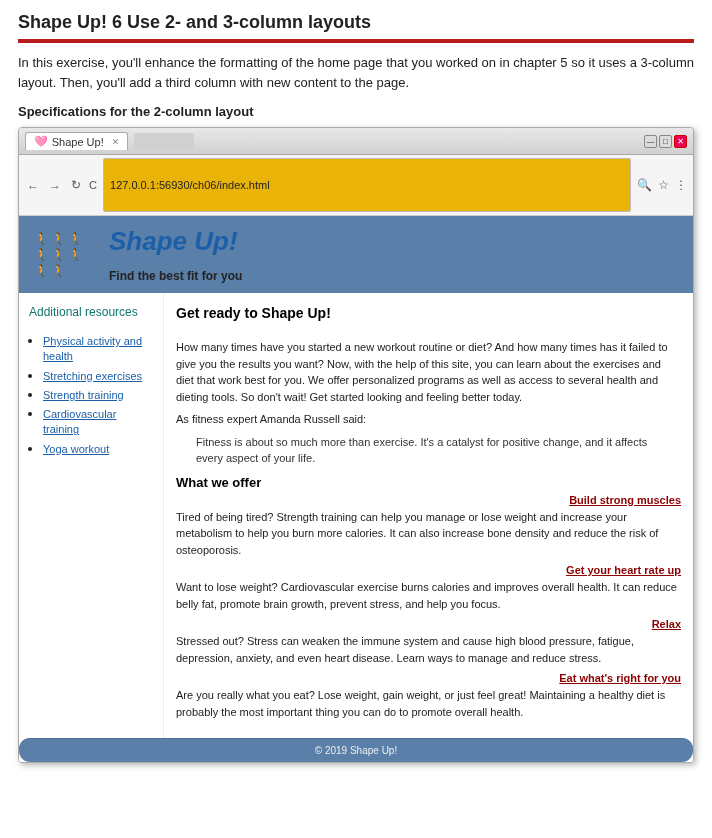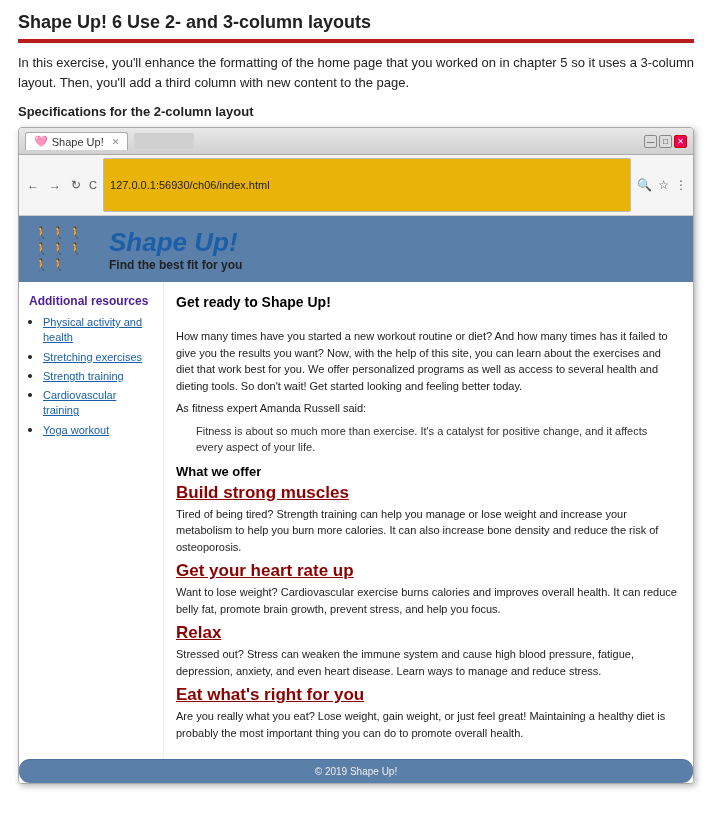--- a/index.html
+++ b/index.html
@@ -142,40 +142,41 @@
       font-size: 26px;
       font-weight: bold;
       color: #1a5fa8;
       font-style: italic;
     }
 
     .site-header-text p {
       font-size: 12px;
       font-weight: bold;
       color: #222;
+      margin-top: 12px;
     }
 
     .site-body {
       display: flex;
       gap: 0;
     }
 
     .site-sidebar {
       width: 145px;
       min-width: 145px;
       padding: 12px 10px;
       background: #fff;
       border-right: 1px solid #eee;
     }
 
     .sidebar-heading {
       font-size: 12px;
-      font-weight: bold;
-      color: #4c1d95;
-      margin-bottom: 6px;
+      font-weight: normal;
+      color: #0f766e;
+      margin-bottom: 14px;
     }
 
     .sidebar-list {
       list-style: disc;
       padding-left: 14px;
     }
 
     .sidebar-list li {
       margin-bottom: 4px;
     }
@@ -217,24 +218,25 @@
     .site-section-title {
       font-size: 13px;
       font-weight: bold;
       color: #000;
       margin: 8px 0 4px 0;
     }
 
     .site-link-heading {
       color: #8b0000;
       text-decoration: underline;
-      font-size: 17px;
+      font-size: 11px;
       font-weight: bold;
       display: block;
       margin-bottom: 3px;
+      text-align: right;
     }
 
     .site-footer {
       background: #5a7fa8;
       text-align: center;
       padding: 6px;
       font-size: 10px;
       color: #eee;
       border-top: 1px solid #4a6f98;
       border-radius: 11px;

